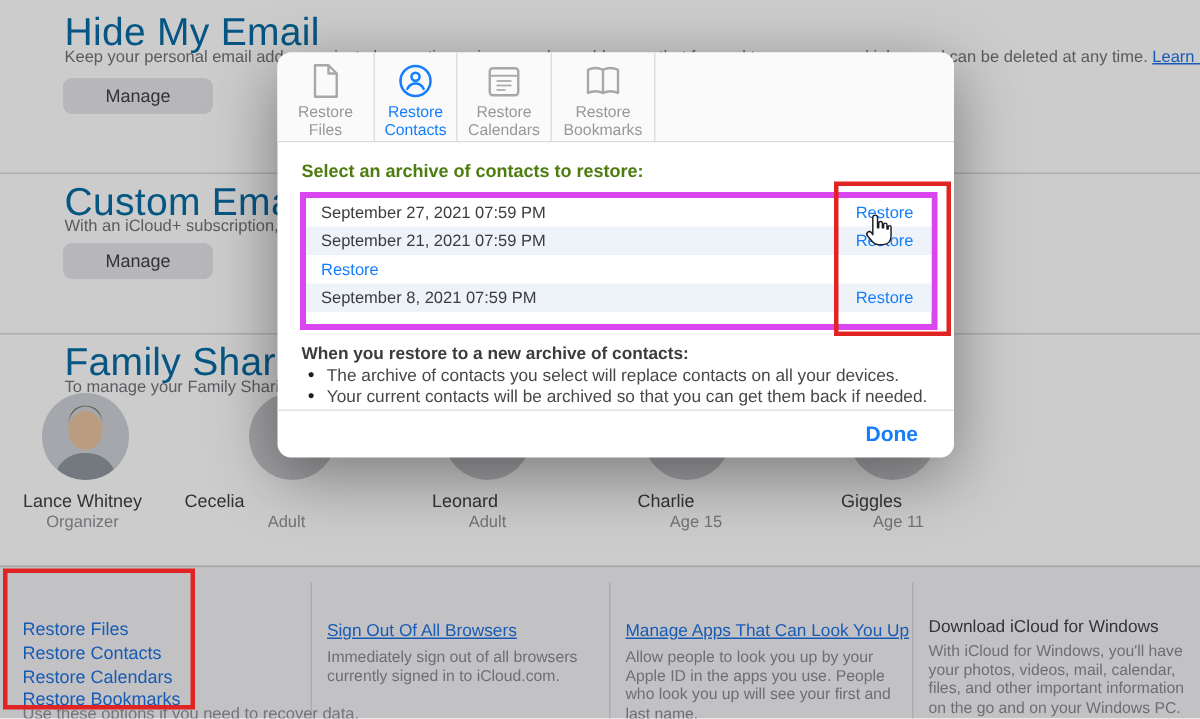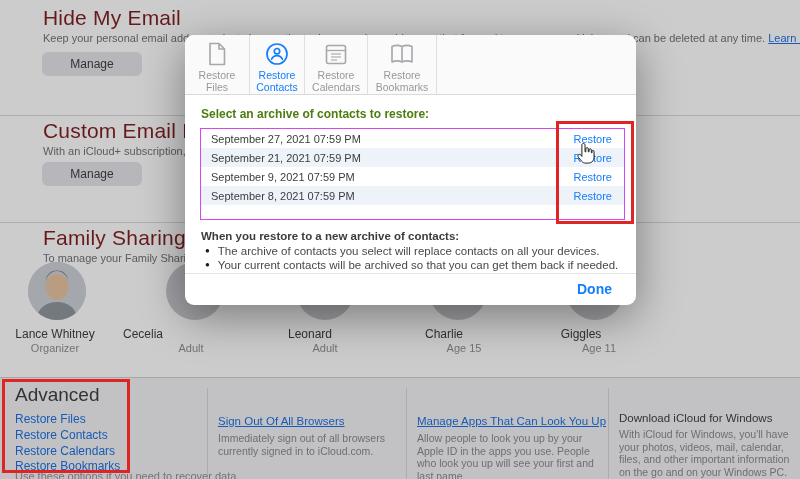--- a/index.html
+++ b/index.html
@@ -3,21 +3,21 @@
 <meta charset="utf-8">
 <style>
   html,body{margin:0;padding:0;width:800px;height:479px;overflow:hidden;
     font-family:"Liberation Sans","DejaVu Sans",sans-serif;background:#fff;position:relative;}
   
   .page{position:absolute;inset:0;background:#ffffff;}
   .section{position:absolute;left:0;right:0;}
   .sec-hide{top:0;height:115px;border-bottom:1px solid #d9d9db;}
   .sec-domain{top:116px;height:106px;border-bottom:1px solid #d9d9db;}
   .sec-family{top:223px;height:153px;}
-  .h1{position:absolute;left:43px;font-size:21px;color:#7f1d1d;font-weight:400;letter-spacing:.2px;white-space:nowrap;}
+  .h1{position:absolute;left:43px;font-size:26px;color:#0369a1;font-weight:400;letter-spacing:.2px;white-space:nowrap;}
   .sub{position:absolute;left:43px;font-size:11px;color:#707074;white-space:nowrap;}
   .manage-btn{position:absolute;left:42px;width:100px;height:24px;background:#e4e4e8;border:0;
     border-radius:6px;font-size:12px;color:#3c3c3e;display:flex;align-items:center;justify-content:center;
     font-family:inherit;}
   
   .avatar{position:absolute;width:58px;height:58px;border-radius:50%;background:#c9c9cd;top:262px;transform:translateX(-50%);overflow:hidden;}
   .member-name{position:absolute;top:327px;transform:translateX(-50%);font-size:12px;color:#3c3c3e;white-space:nowrap;}
   .member-role{position:absolute;top:342px;transform:translateX(-50%);font-size:11px;color:#8e8e93;white-space:nowrap;}
   
   .footer{position:absolute;left:0;right:0;top:377px;height:102px;background:#f3f3f5;border-top:1px solid #cfcfd2;}
@@ -37,21 +37,21 @@
   .modal{position:absolute;left:185px;top:35px;width:451px;height:270px;background:#fff;border-radius:9px;
     box-shadow:0 12px 45px rgba(0,0,0,.4);z-index:100;}
   .tabbar{position:absolute;left:0;top:0;right:0;height:59px;background:#fafafa;border-bottom:1px solid #d9d9db;
     border-radius:9px 9px 0 0;display:flex;}
   .tab{height:100%;border-right:1px solid #dededf;display:flex;flex-direction:column;align-items:center;
     justify-content:flex-start;padding-top:7px;box-sizing:border-box;cursor:pointer;}
   .tab .tlabel{font-size:10.5px;line-height:12px;text-align:center;color:#98989d;margin-top:3px;width:56px;}
   .tab.active .tlabel{color:#157efb;}
   .tab svg{display:block;}
   .m-prompt{position:absolute;left:16px;top:72px;font-size:12px;font-weight:bold;color:#4d7c0f;}
-  .archive-table{position:absolute;left:15px;top:93px;width:425px;height:92px;border:1px solid #d946ef;box-sizing:border-box;}
+  .archive-table{position:absolute;left:15px;top:93px;width:425px;height:92px;border:4px solid #d946ef;box-sizing:border-box;}
   .arow{height:19px;display:flex;align-items:center;justify-content:space-between;padding:0 12px 0 10px;font-size:11px;}
   .arow:nth-child(odd){background:#ffffff;}
   .arow:nth-child(even){background:#eef3f9;}
   .arow .adate{color:#3c3c3e;}
   .arow .arestore{color:#157efb;text-decoration:none;}
   .m-notes-title{position:absolute;left:16px;top:195px;font-size:11.5px;font-weight:bold;color:#3c3c3e;}
   .m-bullet{position:absolute;left:20px;font-size:11.5px;color:#48484c;white-space:nowrap;}
   .m-bullet .dot{font-size:8px;vertical-align:2px;margin-right:8px;color:#1c1c1e;}
   .m-footer-div{position:absolute;left:0;right:0;top:238px;height:1px;background:#e3e3e6;}
   .done-btn{position:absolute;right:18px;top:245px;font-size:14px;font-weight:bold;color:#157efb;background:none;border:0;
@@ -113,21 +113,20 @@
     <div class="avatar" style="left:595px;top:39px;"></div>
     <div class="member-name" style="left:581px;top:104px;">Giggles</div>
     <div class="member-role" style="left:599px;top:119px;">Age 11</div>
   </div>
 
   <div class="footer">
     <div class="vdiv" style="left:207px;"></div>
     <div class="vdiv" style="left:406px;"></div>
     <div class="vdiv" style="left:608px;"></div>
 
-    <div class="adv-title">Advanced</div>
     <a href="#" class="adv-link" style="top:34px;">Restore Files</a>
     <a href="#" class="adv-link" style="top:50px;">Restore Contacts</a>
     <a href="#" class="adv-link" style="top:66px;">Restore Calendars</a>
     <a href="#" class="adv-link" style="top:81px;">Restore Bookmarks</a>
     <div class="adv-note">Use these options if you need to recover data.</div>
 
     <a href="#" class="fcol-head link" style="left:218px;top:37px;">Sign Out Of All Browsers</a>
     <div class="fcol-body" style="left:218px;top:54px;width:172px;">Immediately sign out of all browsers currently signed in to iCloud.com.</div>
 
     <a href="#" class="fcol-head link" style="left:417px;top:37px;">Manage Apps That Can Look You Up</a>
@@ -188,21 +187,20 @@
   <div class="archive-table">
     <div class="arow">
       <span class="adate">September 27, 2021 07:59 PM</span>
       <a class="arestore" href="#">Restore</a>
     </div>
     <div class="arow">
       <span class="adate">September 21, 2021 07:59 PM</span>
       <a class="arestore" href="#">Restore</a>
     </div>
     <div class="arow">
-      <span class="adate">September 9, 2021 07:59 PM</span>
       <a class="arestore" href="#">Restore</a>
     </div>
     <div class="arow">
       <span class="adate">September 8, 2021 07:59 PM</span>
       <a class="arestore" href="#">Restore</a>
     </div>
   </div>
 
   <div class="m-notes-title">When you restore to a new archive of contacts:</div>
   <div class="m-bullet" style="top:210px;">

